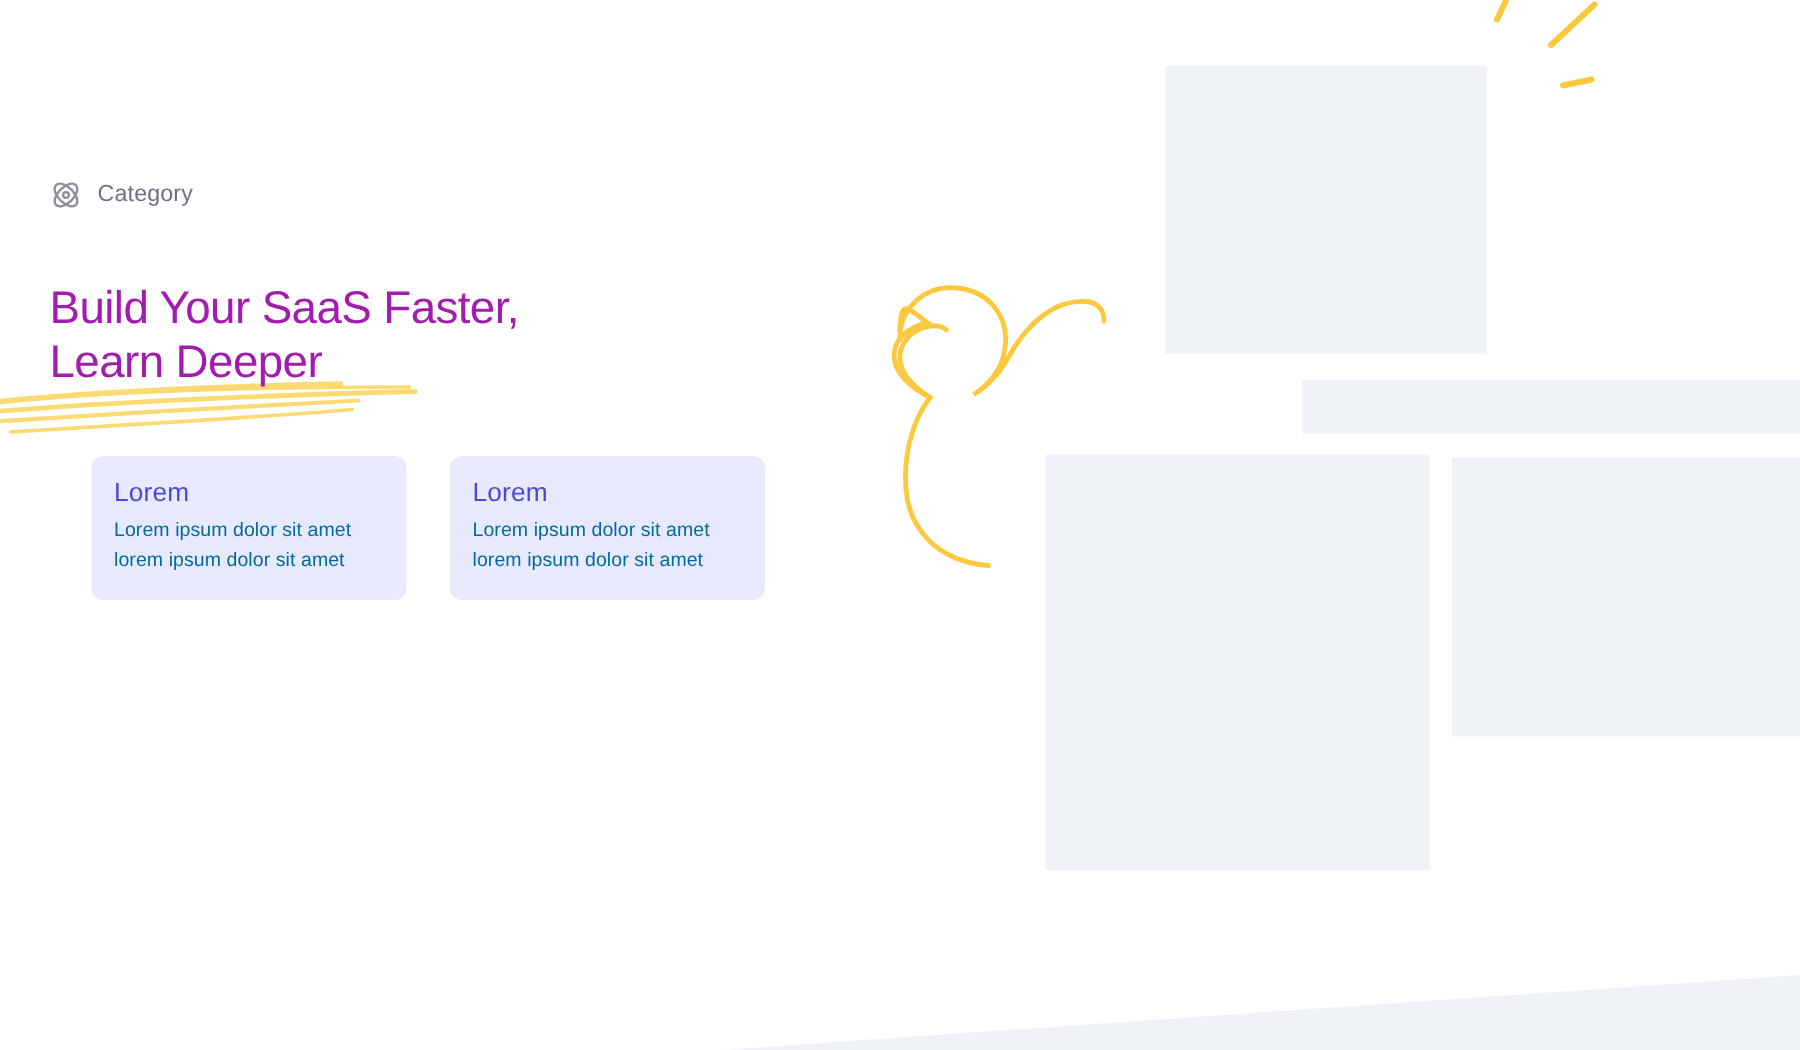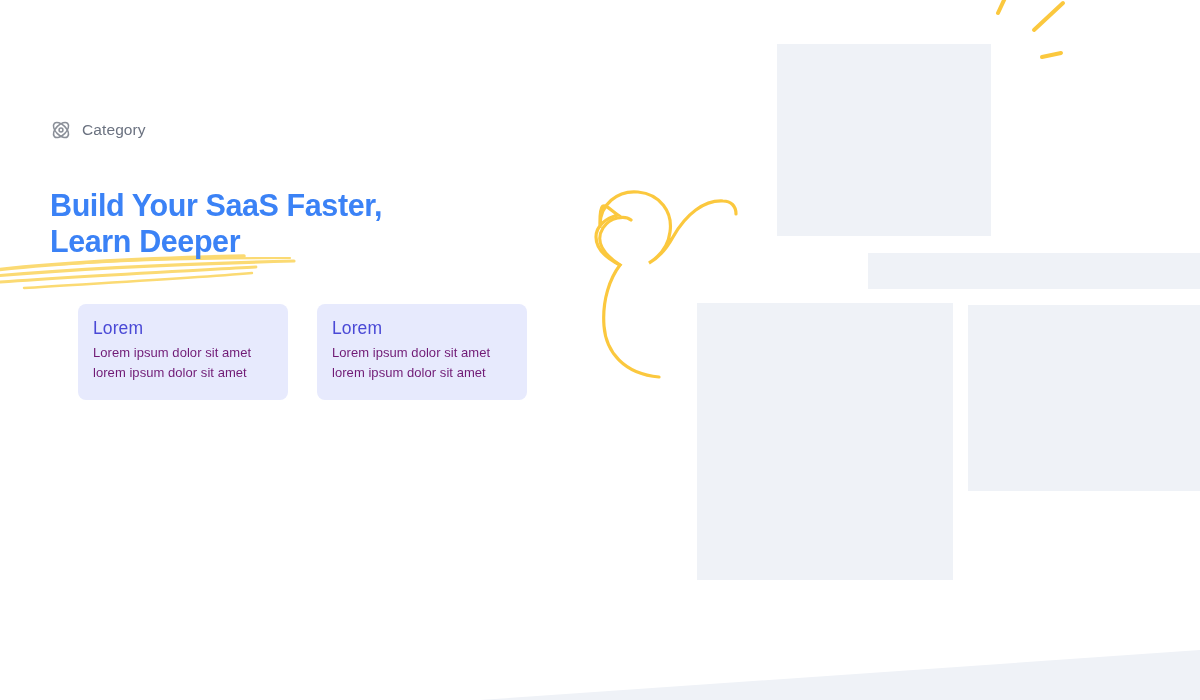--- a/index.html
+++ b/index.html
@@ -35,21 +35,21 @@
 
   
   .ph {
     position: absolute;
     background: #eff2f7;
   }
 
   
   .content {
     position: absolute;
-    left: 50px;
+    left: 33px;
     top: 118px;
     width: 520px;
   }
 
   .eyebrow {
     display: flex;
     align-items: center;
     gap: 10px;
     height: 24px;
   }
@@ -68,23 +68,23 @@
     line-height: 22px;
   }
 
   .headline-wrap {
     position: relative;
     margin-top: 45px;
   }
 
   .headline {
     font-size: 30.5px;
-    font-weight: bold;
+    font-weight: normal;
     line-height: 36px;
-    color: #3b82f6;
+    color: #a21caf;
     letter-spacing: -0.4px;
     white-space: pre-line;
     position: relative;
     z-index: 2;
   }
 
   
   .headline-underline {
     position: absolute;
     left: -56px;
@@ -123,21 +123,21 @@
     font-size: 17.5px;
     color: #4a49d6;
     line-height: 22px;
     letter-spacing: 0.1px;
   }
 
   .card-body {
     margin-top: 4px;
     font-size: 13px;
     line-height: 20px;
-    color: #701a75;
+    color: #0369a1;
     white-space: pre-line;
     letter-spacing: 0.05px;
   }
 </style>
 </head>
 <body>
 
 <div class="page">
 
   <div class="ph" style="left:777px; top:44px; width:214px; height:192px;"></div>

